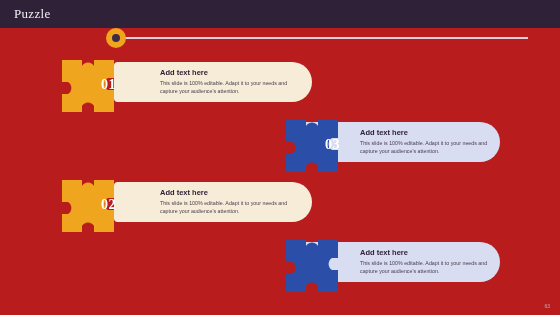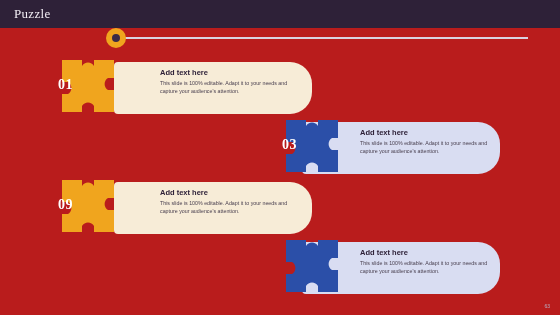--- a/index.html
+++ b/index.html
@@ -66,21 +66,21 @@
     position: absolute;
     height: 56px;
   }
   .row-left { left: 40px; width: 250px; }
   .row-right { left: 272px; width: 250px; }
 
   
   .banner {
     position: absolute;
     top: 4px;
-    height: 52px;
+    height: 40px;
     border-radius: 4px;
   }
   .banner-left {
     left: 74px;
     width: 198px;
     background: #f7ecd7;
     border-top-right-radius: 22px;
     border-bottom-right-radius: 22px;
   }
   .banner-right {
@@ -116,21 +116,21 @@
     top: 0;
     width: 62px;
     height: 56px;
   }
   .puzzle svg { display: block; }
   .puzzle-num {
     position: absolute;
     left: 0;
     top: 19px;
     width: 58px;
-    text-align: left;
+    text-align: right;
     font-size: 14px;
     font-weight: bold;
     font-family: "Liberation Serif", serif;
     color: #ffffff;
     letter-spacing: 0.5px;
   }
   .puzzle-left { left: 18px; }
   .puzzle-right { left: 10px; }
 
   .page-num {
@@ -181,21 +181,21 @@
 
   <div class="row row-left" style="top:178px;">
     <div class="banner banner-left">
       <div class="banner-head">Add text here</div>
       <div class="banner-body">This slide is 100% editable. Adapt it to your needs and capture your audience's attention.</div>
     </div>
     <div class="puzzle puzzle-left">
       <svg width="62" height="56" viewBox="0 0 62 56">
         <path d="M4 2 H24 V8 a7 7 0 0 1 12 0 V2 H56 V20 h-6 a7 7 0 0 0 0 12 h6 V54 H36 v-6 a7 7 0 0 0-12 0 v6 H4 v-18 h6 a7 7 0 0 0 0-12 H4 Z" fill="#f0a51e"></path>
       </svg>
-      <div class="puzzle-num">09</div>
+      <div class="puzzle-num">02</div>
     </div>
   </div>
 
   <div class="row row-right" style="top:238px;">
     <div class="banner banner-right">
       <div class="banner-head">Add text here</div>
       <div class="banner-body">This slide is 100% editable. Adapt it to your needs and capture your audience's attention.</div>
     </div>
     <div class="puzzle puzzle-right">
       <svg width="62" height="56" viewBox="0 0 62 56">

